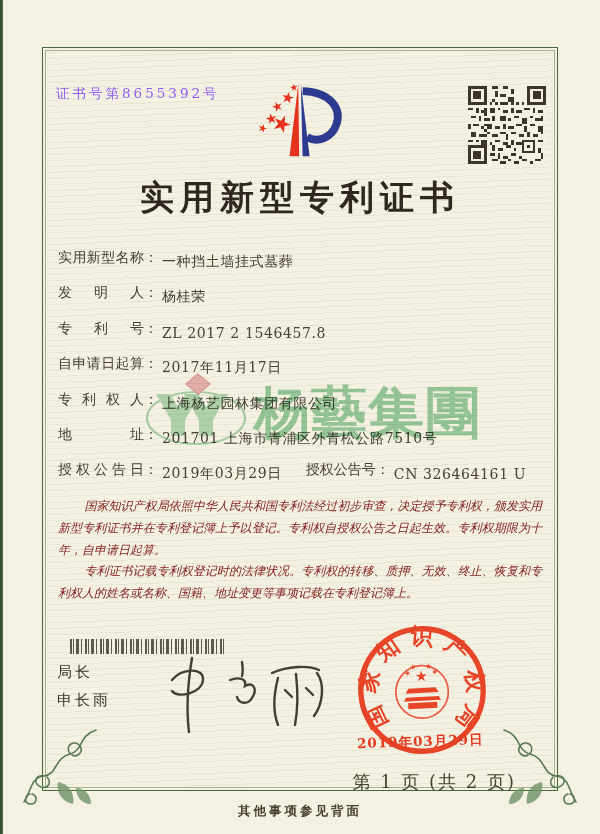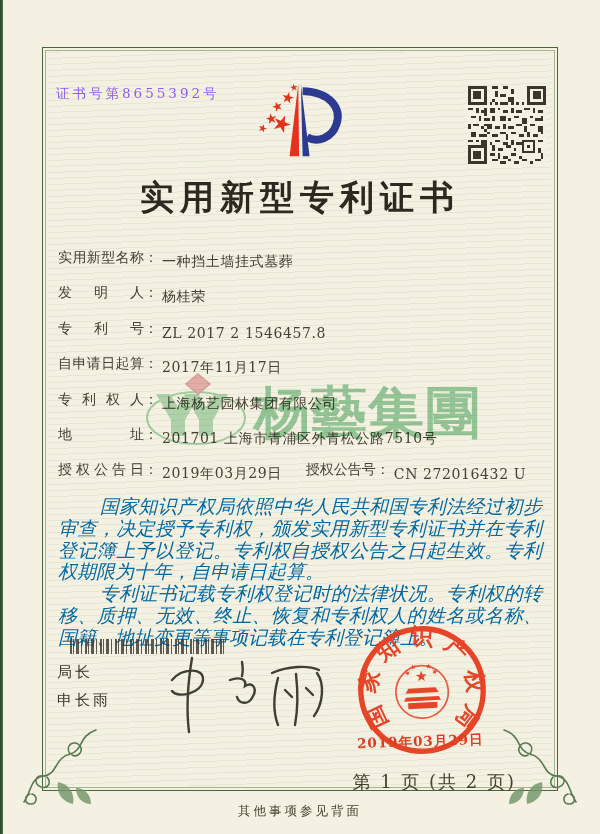--- a/index.html
+++ b/index.html
@@ -19,30 +19,30 @@
   .qr{left:468px;top:86px;}
   .title{left:0;top:175px;width:600px;text-align:center;font-size:34px;font-weight:700;letter-spacing:6px;color:#2f2820;}
   .fields{left:58px;top:248px;width:486px;}
   .frow{display:flex;align-items:center;height:20px;margin-bottom:15.4px;font-size:14px;color:#474033;white-space:nowrap;}
   .lbl{display:inline-block;width:86px;text-align:justify;text-align-last:justify;}
   .lbl2{width:auto;margin-left:24px;text-align-last:auto;}
   .colon{margin-right:4px;}
   .val{letter-spacing:.6px;margin-top:8px;}
   .watermark{left:146px;top:372px;display:flex;align-items:center;opacity:.6;mix-blend-mode:multiply;pointer-events:none;}
   .wm-text{font-size:56px;line-height:1;font-weight:700;color:#57b06e;letter-spacing:1px;margin-left:4px;font-family:"DejaVu Serif",serif;}
-  .body-text{left:58px;top:496px;width:484px;font-size:19px;line-height:21.8px;font-style:italic;color:#0369a1;text-align:justify;}
+  .body-text{left:58px;top:496px;width:484px;font-size:12px;line-height:21.8px;font-style:italic;color:#7f1d1d;text-align:justify;}
   .body-text p{margin:0;text-indent:2.2em;}
   .barcode{left:70px;top:639px;width:154px;height:15px;opacity:.82;
     background:repeating-linear-gradient(90deg,#3c3831 0 2px,rgba(0,0,0,0) 2px 3px,#3c3831 3px 4px,rgba(0,0,0,0) 4px 6px,#3c3831 6px 9px,rgba(0,0,0,0) 9px 11px,#3c3831 11px 12px,rgba(0,0,0,0) 12px 15px);}
   .signer{left:57px;top:658px;font-size:15px;line-height:28px;letter-spacing:3px;color:#3b352b;}
   .signature{left:158px;top:650px;}
   .seal{left:354px;top:622px;transform:rotate(-3deg);opacity:.95;}
   .seal-date{left:357px;top:733px;font-size:13.5px;font-weight:700;letter-spacing:1px;color:#e23c20;transform:rotate(-2deg);}
   .page-num{left:0;top:770px;width:516px;text-align:right;font-size:18px;letter-spacing:2px;color:#46402f;}
-  .back-note{left:0;top:803px;width:600px;text-align:center;font-size:12.5px;letter-spacing:3px;color:#46402f;}
+  .back-note{left:0;top:803px;width:600px;text-align:center;font-size:12.5px;letter-spacing:3px;color:#46402f;font-weight:bold;}
   .flourish{width:86px;height:86px;}
   .fl-left{left:16px;top:724px;}
   .fl-right{left:498px;top:724px;transform:scaleX(-1);}
 </style>
 </head>
 <body>
 
 <div class="page">
 
   <div class="abs spine"></div>
@@ -163,21 +163,21 @@
       <span class="lbl">地址</span>
         <span class="colon">：</span>
         <span class="val">201701 上海市青浦区外青松公路7510号</span>
     </div>
     <div class="frow">
       <span class="lbl">授权公告日</span>
         <span class="colon">：</span>
         <span class="val">2019年03月29日</span>
       <span class="lbl lbl2">授权公告号</span>
         <span class="colon">：</span>
-        <span class="val">CN 272016432 U</span>
+        <span class="val">CN 326464161 U</span>
     </div>
   </div>
 
   <div class="abs watermark">
     <svg width="104" height="80" viewBox="0 0 104 80">
       <ellipse cx="50" cy="46" rx="49" ry="26" fill="none" stroke="#74bd85" stroke-width="2"></ellipse>
       <g fill="#85c794">
         <path d="M10,22 L24,22 L32,35 L40,22 L54,22 L39,48 L39,64 L25,64 L25,48 Z"></path>
         <path d="M38,22 L52,22 L60,35 L68,22 L82,22 L67,48 L67,64 L53,64 L53,48 Z"></path>
       </g>

